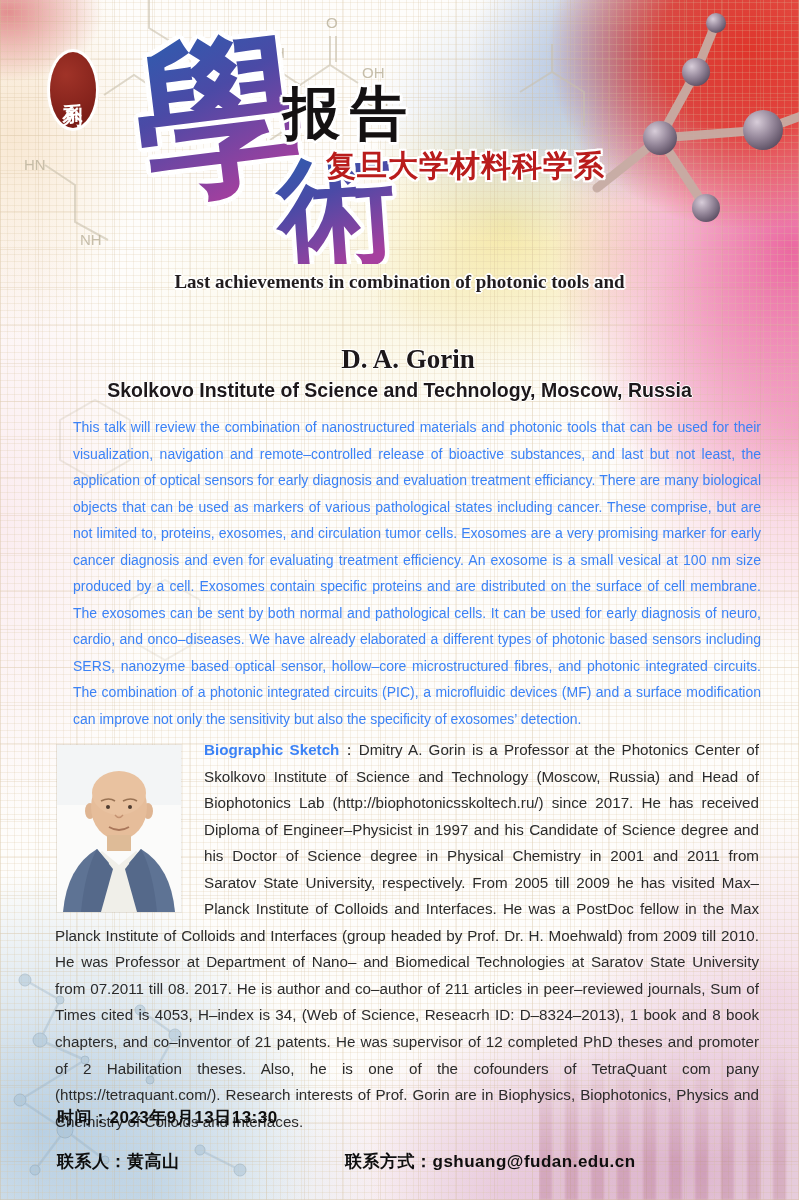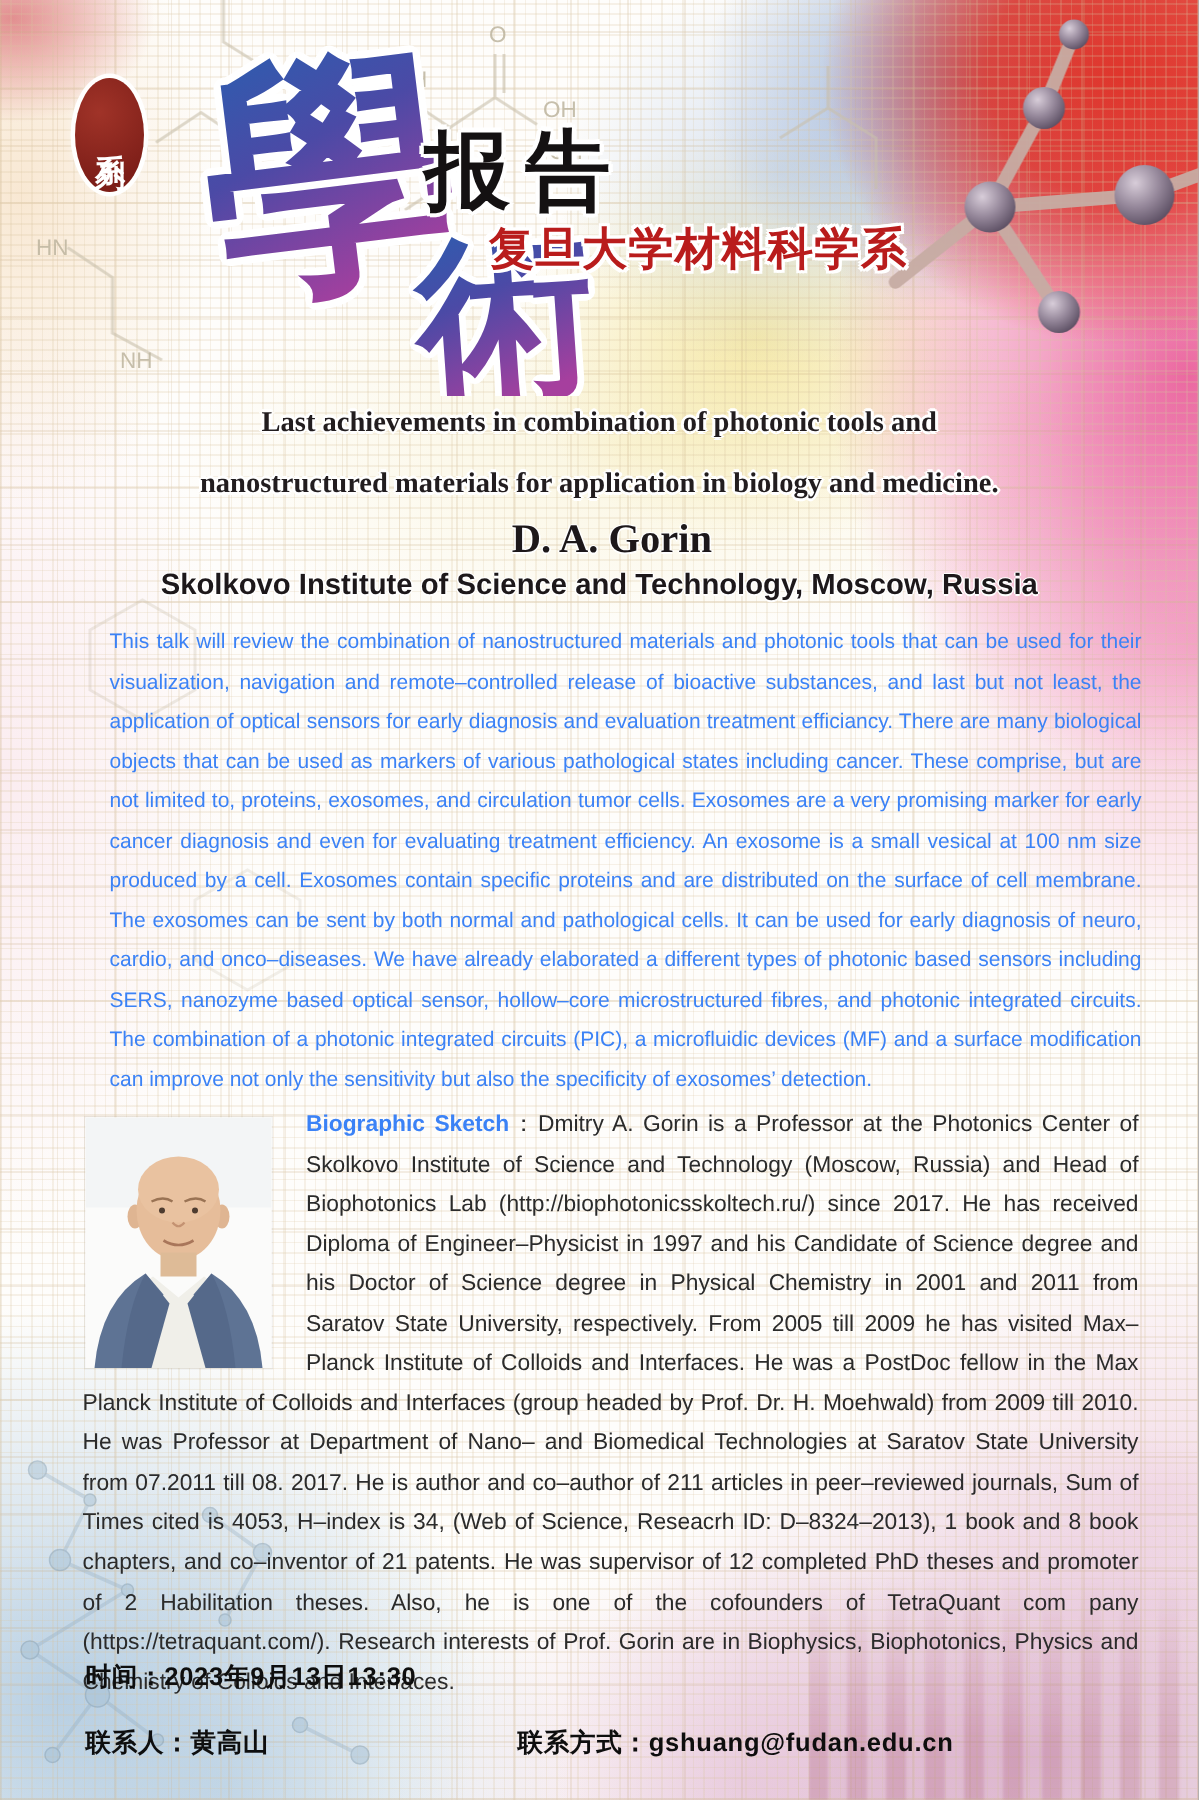--- a/index.html
+++ b/index.html
@@ -220,21 +220,20 @@
     </defs>
     <text x="10" y="162" font-size="170" stroke-width="10" fill="url(#calligrad)" transform="rotate(-7 95 120)">學</text>
     <text x="150" y="238" font-size="118" stroke-width="9" fill="url(#calligrad)" transform="rotate(-4 210 200)">術</text>
   </svg>
 
   <div class="baogao">报告</div>
   <div class="dept">复旦大学材料科学系</div>
 
   <div class="title">
     <div>Last achievements in combination of photonic tools and</div>
-    <div>nanostructured materials for application in biology and medicine.</div>
   </div>
   <div class="speaker">D. A. Gorin</div>
   <div class="affil">Skolkovo Institute of Science and Technology, Moscow, Russia</div>
   <p class="abstract">This talk will review the combination of nanostructured materials and photonic tools that can be used for their visualization, navigation and remote–controlled release of bioactive substances, and last but not least, the application of optical sensors for early diagnosis and evaluation treatment efficiancy. There are many biological objects that can be used as markers of various pathological states including cancer. These comprise, but are not limited to, proteins, exosomes, and circulation tumor cells. Exosomes are a very promising marker for early cancer diagnosis and even for evaluating treatment efficiency. An exosome is a small vesical at 100 nm size produced by a cell. Exosomes contain specific proteins and are distributed on the surface of cell membrane. The exosomes can be sent by both normal and pathological cells. It can be used for early diagnosis of neuro, cardio, and onco–diseases. We have already elaborated a different types of photonic based sensors including SERS, nanozyme based optical sensor, hollow–core microstructured fibres, and photonic integrated circuits. The combination of a photonic integrated circuits (PIC), a microfluidic devices (MF) and a surface modification can improve not only the sensitivity but also the specificity of exosomes’ detection.</p>
 
   <section class="bio">
     <div class="photo">
       <svg width="124" height="167" viewBox="0 0 124 167">
         <rect width="124" height="167" fill="#fbfbfa"></rect>
         <rect width="124" height="60" fill="#f3f5f6"></rect>

